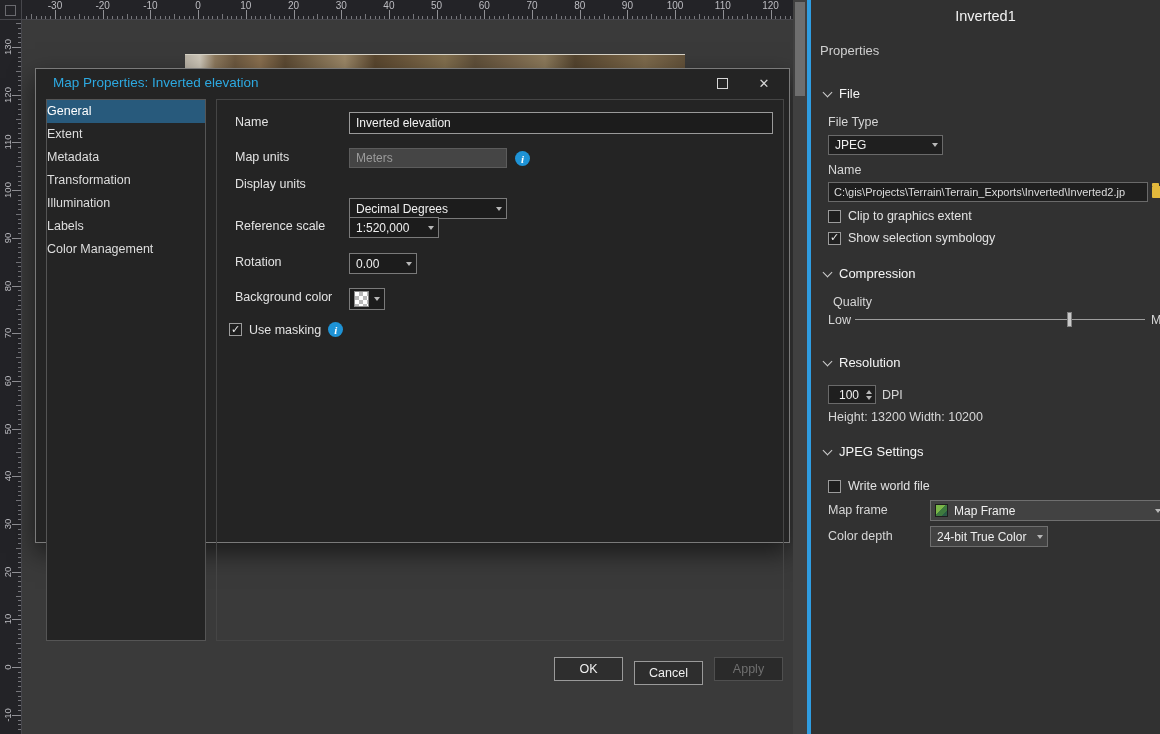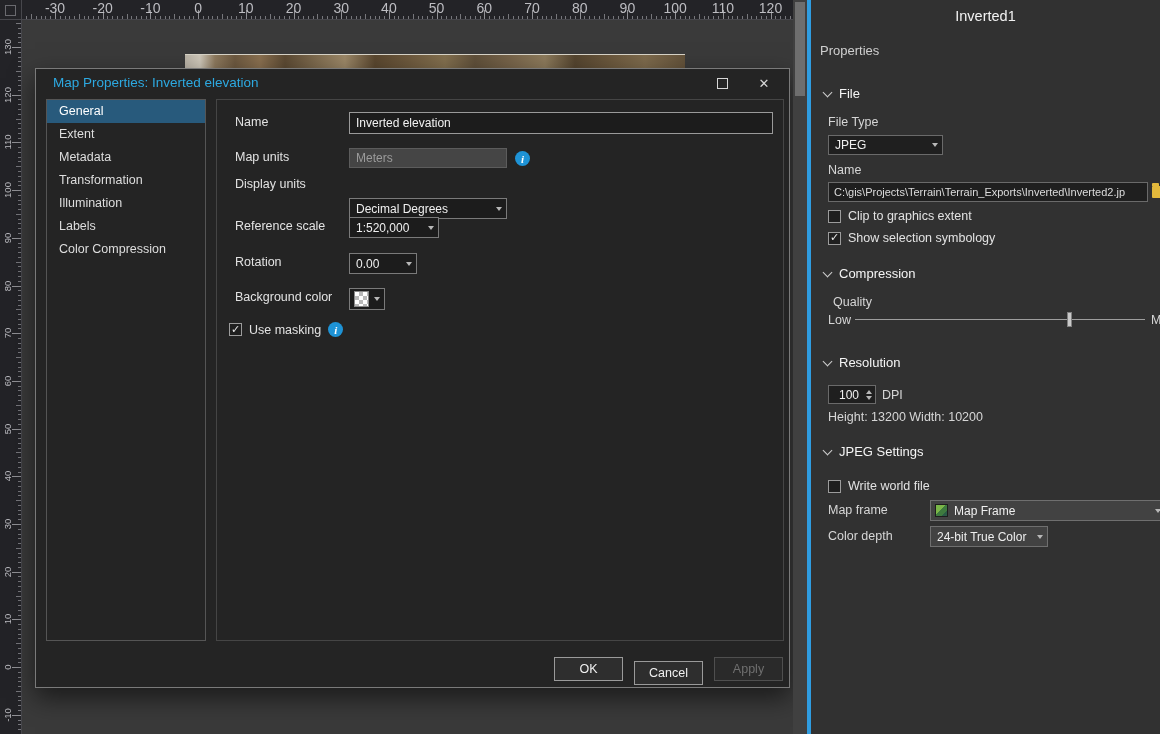--- a/index.html
+++ b/index.html
@@ -10,42 +10,42 @@
   #ruler-corner{position:absolute;left:0;top:0;width:22px;height:20px;background:#232327;border-right:1px solid #47474c;border-bottom:1px solid #47474c;box-sizing:border-box;}
   #ruler-corner i{display:block;width:9px;height:9px;margin:5px auto;border:1px solid #6a6a6f;}
   #ruler-top{position:absolute;left:22px;top:0;width:771px;height:20px;background:#232327;border-bottom:1px solid #47474c;box-sizing:border-box;overflow:hidden;}
   #ruler-left{position:absolute;left:0;top:20px;width:22px;height:714px;background:#232327;border-right:1px solid #47474c;box-sizing:border-box;overflow:hidden;}
   #ruler-top .tk{position:absolute;bottom:0;width:1px;height:3px;background:#77777c;}
   #ruler-top .tk.mid{height:5px;}
   #ruler-top .tk.big{height:9px;background:#909095;}
   #ruler-left .tk{position:absolute;right:0;height:1px;width:3px;background:#77777c;}
   #ruler-left .tk.mid{width:5px;}
   #ruler-left .tk.big{width:9px;background:#909095;}
-  #ruler-top .tklabel{position:absolute;top:0px;transform:translateX(-50%);font-size:14px;color:#bdbdc2;text-align:center;}
+  #ruler-top .tklabel{position:absolute;top:0px;transform:translateX(-50%);font-size:10px;color:#bdbdc2;text-align:center;}
   #ruler-left .tklabel{position:absolute;left:7px;transform:translate(-50%,-50%) rotate(-90deg);font-size:9.5px;color:#bdbdc2;white-space:nowrap;}
   .tk{font-style:normal;}
 
   
   #layout-surface{position:absolute;left:22px;top:20px;width:771px;height:714px;background:#3a3a3a;}
   #page-sliver{position:absolute;left:163px;top:34px;width:500px;height:18px;
     background:linear-gradient(90deg,#b9b2a6 0%,#cfc8ba 3%,#8e7a5e 6%,#6d5940 10%,#8a7050 15%,#5c4a33 20%,#7d6a4e 26%,#9c8868 32%,#5a472f 38%,#6e5a3e 45%,#83704f 52%,#60503a 58%,#77644a 65%,#8d7b5c 72%,#55452f 78%,#6b583d 85%,#7e6b4d 92%,#63523a 100%);
     border-top:1px solid #d8d4c8;}
 
   
-  #dialog{position:absolute;left:35px;top:68px;width:755px;height:620px;background:#242424;border:1px solid #7a7a7a;box-sizing:border-box;box-shadow:0 10px 24px rgba(0,0,0,.55);}
+  #dialog{position:absolute;left:35px;top:68px;width:755px;height:475px;background:#242424;border:1px solid #7a7a7a;box-sizing:border-box;box-shadow:0 10px 24px rgba(0,0,0,.55);}
   .titlebar{position:absolute;left:0;top:0;right:0;height:28px;}
   .dlg-title{position:absolute;left:17px;top:6px;font-size:13.5px;color:#2da9e1;}
   .win-btn{position:absolute;top:0;width:34px;height:28px;display:flex;align-items:center;justify-content:center;cursor:pointer;}
   .win-btn.max{right:50px;}
   .win-btn.close{right:8px;}
   .max-glyph{display:block;width:9px;height:9px;border:1px solid #d6d6d6;}
   .close-glyph::before{content:"\2715";color:#d6d6d6;font-size:13px;}
 
   #dialog-sidebar{position:absolute;left:10px;top:30px;width:160px;height:542px;border:1px solid #555;box-sizing:border-box;background:#242424;}
-  .side-item{height:23px;line-height:23px;padding-left:12px;font-size:12.5px;color:#dedede;cursor:pointer;white-space:nowrap;}
+  .side-item{height:23px;line-height:23px;font-size:12.5px;color:#dedede;cursor:pointer;white-space:nowrap;}
   .side-item.selected{background:#285a7c;color:#ffffff;}
 
   .content-box{position:absolute;left:180px;top:30px;width:568px;height:542px;border:1px solid #454545;box-sizing:border-box;}
   .field-label{position:absolute;left:18px;font-size:12.5px;color:#e2e2e2;}
   .text-input{position:absolute;background:#1c1c1c;border:1px solid #9a9a9a;color:#f2f2f2;font-size:12px;padding:0 6px;box-sizing:border-box;height:22px;font-family:"Liberation Sans",sans-serif;outline:none;}
   .text-input:disabled{background:#454545;border-color:#5c5c5c;color:#9b9b9b;}
   .dropdown{position:absolute;background:#1c1c1c;border:1px solid #7a7a7a;display:flex;align-items:center;height:21px;box-sizing:border-box;cursor:pointer;}
   .dd-value{flex:1;padding:0 6px;font-size:12px;color:#efefef;white-space:nowrap;overflow:hidden;}
   .dd-arrow{width:15px;height:100%;display:flex;align-items:center;justify-content:center;flex:0 0 auto;}
   .dd-arrow::after{content:"";border-left:3.5px solid transparent;border-right:3.5px solid transparent;border-top:4px solid #b8b8b8;}
@@ -459,21 +459,21 @@
         </span>
     </div>
 
     <div id="dialog-sidebar">
         <div class="side-item selected">General</div>
         <div class="side-item">Extent</div>
         <div class="side-item">Metadata</div>
         <div class="side-item">Transformation</div>
         <div class="side-item">Illumination</div>
         <div class="side-item">Labels</div>
-        <div class="side-item">Color Compression</div>
+        <div class="side-item">Color Management</div>
       </div>
 
     <div class="content-box">
       <span class="field-label" style="top:15px">Name</span>
       <input class="text-input" style="left: 132px; top: 12px; width: 424px;" value="Inverted elevation">
 
       <span class="field-label" style="top:50px">Map units</span>
       <input class="text-input" disabled="" style="left: 132px; top: 48px; width: 158px; height: 20px;" value="Meters">
       <span class="info-icon" style="position:absolute;left:298px;top:51px"></span>
 

